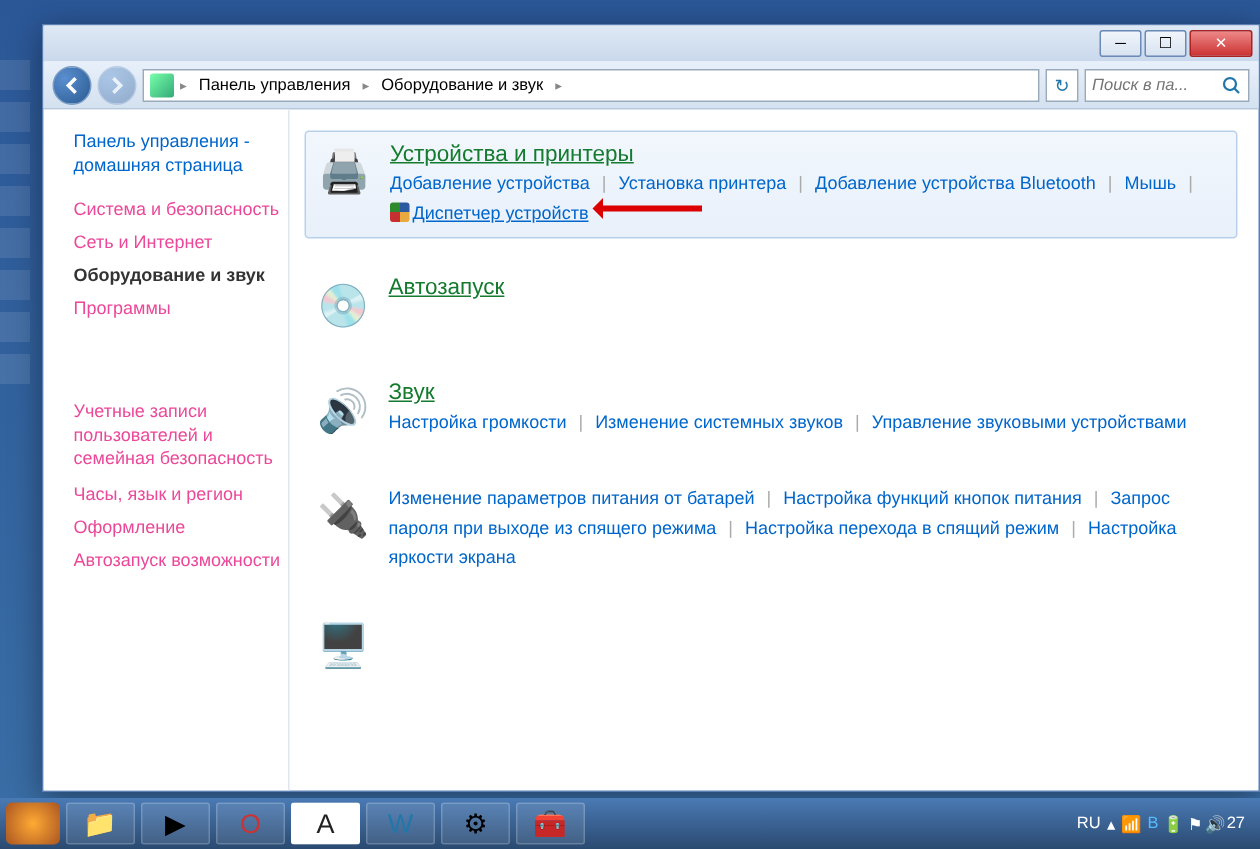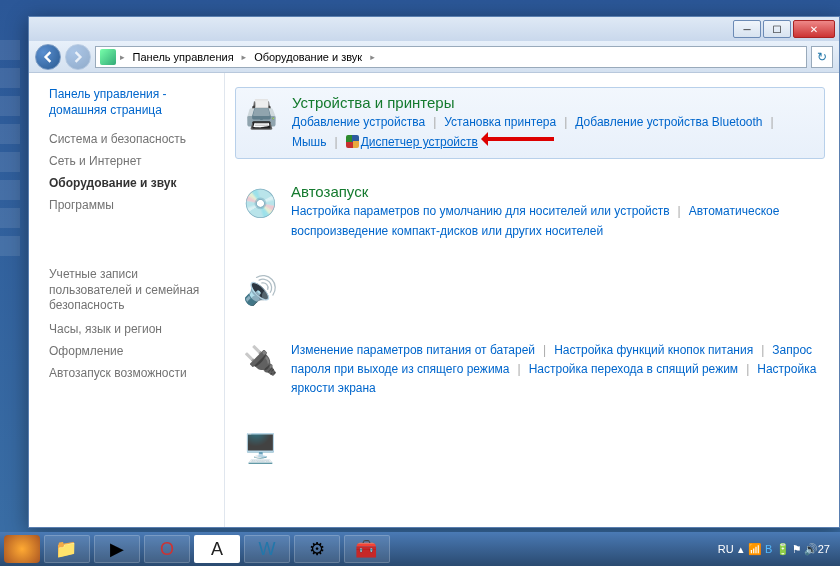--- a/index.html
+++ b/index.html
@@ -15,31 +15,31 @@
 .navbtn.disabled { opacity: 0.4; }
 .breadcrumb { flex: 1; height: 22px; border: 1px solid #9ab; background: #fff; display: flex; align-items: center; padding: 0 4px; gap: 4px; font-size: 11px; }
 .bc-icon { width: 16px; height: 16px; background: linear-gradient(135deg,#7fa,#3a7); border-radius: 2px; }
 .bc-part { padding: 0 4px; cursor: pointer; }
 .bc-sep { color: #888; font-size: 9px; }
 .refresh { width: 22px; height: 22px; border: 1px solid #9ab; background: #fff; display: flex; align-items: center; justify-content: center; cursor: pointer; color: #27a; }
 .search { width: 110px; height: 22px; border: 1px solid #9ab; background: #fff; display: flex; align-items: center; padding: 0 4px; }
 .search .sicon { width: 14px; height: 14px; margin-left: auto; }
 .search input { border: none; outline: none; width: 80px; font-style: italic; color: #888; font-size: 11px; }
 .body { flex: 1; display: flex; overflow: hidden; }
-.sidebar { width: 196px; background: #fff; padding: 14px 0 14px 20px; border-right: 1px solid #e0e6ee; }
+.sidebar { width: 164px; background: #fff; padding: 14px 0 14px 20px; border-right: 1px solid #e0e6ee; }
 .side-home { color: #0066cc; cursor: pointer; margin-bottom: 10px; line-height: 1.3; }
-.side-item { color: #737373; cursor: pointer; padding: 4px 0; }
+.side-item { color: #ec4899; cursor: pointer; padding: 4px 0; }
 .side-item.active { color: #333; font-weight: bold; }
 .side-item.sub { line-height: 1.3; margin-top: 47px; }
 .main { flex: 1; padding: 14px 14px 14px 10px; overflow-y: auto; }
 .category { display: flex; gap: 10px; margin-bottom: 18px; padding: 6px; }
 .category.highlighted { border: 1px solid #b8d0ea; background: linear-gradient(to bottom, #f2f7fd, #e8f0fa); border-radius: 3px; }
 .cat-icon { width: 40px; height: 40px; flex-shrink: 0; display: flex; align-items: center; justify-content: center; font-size: 28px; }
 .cat-body { flex: 1; }
-.cat-title { color: #147a2e; font-size: 15px; margin-bottom: 2px; cursor: pointer; }
+.cat-title { color: #147a2e; font-size: 15px; margin-bottom: 2px; cursor: pointer; text-decoration: underline; }
 .cat-links { color: #0066cc; line-height: 1.6; }
 .cat-links span.link { color: #0066cc; cursor: pointer; }
 .cat-links span.sep { color: #aaa; margin: 0 8px; }
 .shield { display: inline-block; width: 13px; height: 13px; background: conic-gradient(#2c5aa0 0 25%, #e8a93e 25% 50%, #c73030 50% 75%, #2d8a2d 75% 100%); border-radius: 2px; vertical-align: -2px; margin-right: 2px; }
 .highlighted .link.dm { text-decoration: underline; }
 .arrow { position: absolute; width: 80px; height: 14px; pointer-events: none; }
 .arrow::before { content:""; position: absolute; left: 10px; right: 0; top: 5px; height: 4px; background: #d00; }
 .arrow::after { content:""; position: absolute; left: 0; top: 0; border: 7px solid transparent; border-right-color: #d00; }
 .taskbar { position: absolute; bottom: 0; left: 0; right: 0; height: 34px; background: linear-gradient(to bottom, #4a7ab5, #2a4a70); display: flex; align-items: center; padding: 0 4px; gap: 4px; }
 .startbtn { width: 36px; height: 28px; border-radius: 4px; background: radial-gradient(circle,#fa3,#a52); cursor: pointer; }
@@ -80,20 +80,29 @@
     </div>
     <div class="breadcrumb">
       <span class="bc-icon"></span>
       <span class="bc-sep">▸</span>
       <span class="bc-part">Панель управления</span>
       <span class="bc-sep">▸</span>
       <span class="bc-part">Оборудование и звук</span>
       <span class="bc-sep">▸</span>
     </div>
     <div class="refresh">↻</div>
+    <div class="search">
+      <input placeholder="Поиск в па..." style="">
+      <span class="sicon">
+        <svg width="14" height="14" viewBox="0 0 14 14">
+            <circle cx="6" cy="6" r="4" stroke="#27a" stroke-width="1.5" fill="none"></circle>
+            <path d="M9 9l3 3" stroke="#27a" stroke-width="1.5"></path>
+          </svg>
+      </span>
+    </div>
   </div>
   <div class="body">
     <div class="sidebar">
       <div class="side-home">Панель управления - домашняя страница</div>
       <div id="side-list">
           <div class="side-item">Система и безопасность</div>
           <div class="side-item">Сеть и Интернет</div>
           <div class="side-item active">Оборудование и звук</div>
           <div class="side-item">Программы</div>
           <div class="side-item sub">Учетные записи пользователей и семейная безопасность</div>
@@ -107,25 +116,28 @@
           <div class="cat-icon">🖨️</div>
           <div class="cat-body">
             <div class="cat-title">Устройства и принтеры</div>
             <div class="cat-links"><span class="link">Добавление устройства</span><span class="sep">|</span><span class="link">Установка принтера</span><span class="sep">|</span><span class="link">Добавление устройства Bluetooth</span><span class="sep">|</span><span class="link">Мышь</span><span class="sep">|</span><span class="shield"></span><span class="link dm">Диспетчер устройств</span><span class="arrow" style="position: relative; display: inline-block; margin-left: -4px;"></span></div>
           </div>
         </div>
         <div class="category">
           <div class="cat-icon">💿</div>
           <div class="cat-body">
             <div class="cat-title">Автозапуск</div>
-            <div class="cat-links"><span class="link">Настройка параметров по умолчанию для носителей или устройств</span><span class="sep">|</span><span class="link">Автоматическое воспроизведение компакт-дисков или других носителей</span></div>
           </div>
         </div>
         <div class="category">
           <div class="cat-icon">🔊</div>
+          <div class="cat-body">
+            <div class="cat-title">Звук</div>
+            <div class="cat-links"><span class="link">Настройка громкости</span><span class="sep">|</span><span class="link">Изменение системных звуков</span><span class="sep">|</span><span class="link">Управление звуковыми устройствами</span></div>
+          </div>
         </div>
         <div class="category">
           <div class="cat-icon">🔌</div>
           <div class="cat-body">
             <div class="cat-links"><span class="link">Изменение параметров питания от батарей</span><span class="sep">|</span><span class="link">Настройка функций кнопок питания</span><span class="sep">|</span><span class="link">Запрос пароля при выходе из спящего режима</span><span class="sep">|</span><span class="link">Настройка перехода в спящий режим</span><span class="sep">|</span><span class="link">Настройка яркости экрана</span></div>
           </div>
         </div>
         <div class="category">
           <div class="cat-icon">🖥️</div>
         </div>

